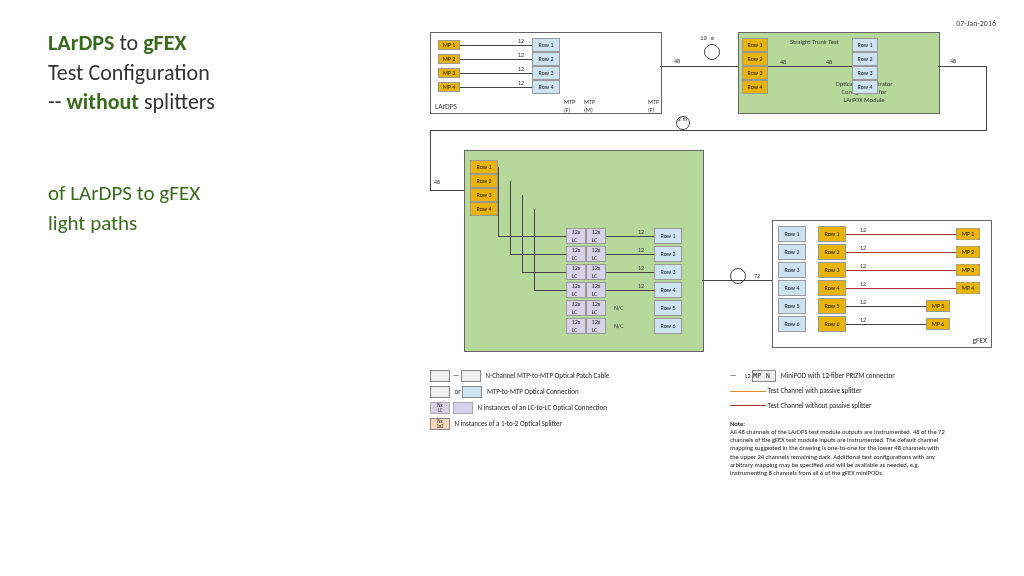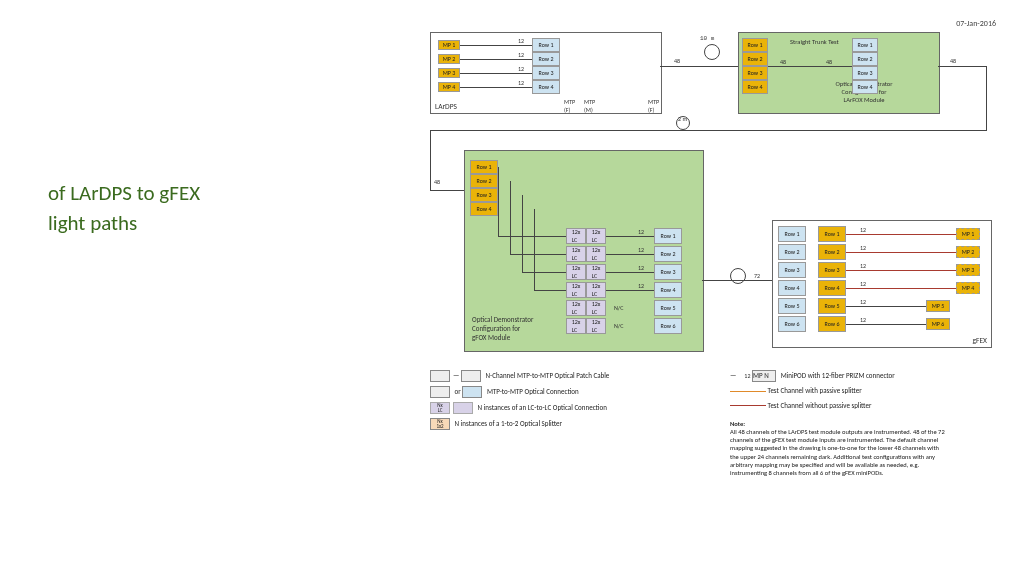--- a/index.html
+++ b/index.html
@@ -120,20 +120,25 @@
   .note b { font-weight:700; }
 
   .wire { position:absolute; background:#444; }
   .wire.r { background:#a83a2f; }
 </style>
 </head>
 <body>
 
 <div class="slide">
 
+  <div class="title">
+    <span class="g">LArDPS</span><span class="k"> to </span><span class="g">gFEX</span><br>
+    <span class="k">Test Configuration</span><br>
+    <span class="k">-- </span><span class="g" style="font-weight:700">without</span><span class="k"> splitters</span>
+  </div>
 
   <div class="subtitle">
     <br>
     <span>of LArDPS to gFEX</span><br>
     <span>light paths</span>
   </div>
 
   <div class="diagram">
     <div class="date">07-Jan-2016</div>
 
@@ -197,23 +202,20 @@
 
     <div class="wire" style="left:566px; top:46px; width:1px; height:64px;"></div>
     <div class="wire" style="left:10px; top:110px; width:557px; height:1px;"></div>
     <div class="wire" style="left:10px; top:110px; width:1px; height:60px;"></div>
     <div class="wire" style="left:10px; top:170px; width:34px; height:1px;"></div>
     <div style="position:absolute; left:256px; top:96px; width:12px; height:12px; border:1px solid #444; border-radius:50%;"></div>
     <div class="tiny" style="left:258px; top:95px;text-align:center;">2 m</div>
     <div class="tiny" style="left:14px; top:158px;">48</div>
 
     <div class="gbox" style="left:44px; top:130px; width:238px; height:200px;"></div>
-    <div class="tiny" style="left:52px; top:295px; width:120px; white-space:pre-line; font-size:7px;">Optical Demonstrator
-Configuration for
-gFOX Module</div>
 
     <div class="cell" style="left:50px; top:140px; width:28px; height:14px;">Row 1</div>
     <div class="cell" style="left:50px; top:154px; width:28px; height:14px;">Row 2</div>
     <div class="cell" style="left:50px; top:168px; width:28px; height:14px;">Row 3</div>
     <div class="cell" style="left:50px; top:182px; width:28px; height:14px;">Row 4</div>
 
     <div class="cell" style="left:146px; top:208px; width:20px; height:16px; background:#d8d2e8; white-space:pre-line;">12x
 LC</div>
     <div class="cell" style="left:166px; top:208px; width:20px; height:16px; background:#d8d2e8; white-space:pre-line;">12x
 LC</div>
@@ -313,21 +315,21 @@
     <div class="legend" style="left:10px; top:350px;">
       <div><span class="swatch sw-grey"></span>— <span class="swatch sw-grey"></span> <span>N-Channel MTP-to-MTP Optical Patch Cable</span></div>
       <div style="margin-top:4px;"><span class="swatch sw-grey"></span> or <span class="swatch sw-blue"></span> <span>MTP-to-MTP Optical Connection</span></div>
       <div style="margin-top:4px;"><span class="swatch sw-lav" style="white-space:pre-line; font-size:5px; text-align:center; line-height:1;">Nx
 LC</span><span class="swatch sw-lav"></span> <span>N instances of  an LC-to-LC Optical Connection</span></div>
       <div style="margin-top:4px;"><span class="swatch" style="background:#f7d9b8; font-size:5px; text-align:center; white-space:pre-line; line-height:1;">Nx
 1x2</span> <span>N instances of  a 1-to-2 Optical Splitter</span></div>
     </div>
 
     <div class="legend" style="left:310px; top:350px;">
-      <div>—<span style="display:inline-block;width:8px"></span><span class="tiny" style="position:static; display:inline;">12</span> <span class="swatch sw-grey" style="width:22px;">MP N</span> <span>MiniPOD with 12-fiber PRIZM connector</span></div>
+      <div>—<span style="display:inline-block;width:8px"></span><span class="tiny" style="position:static; display:inline;">12</span> <span class="swatch sw-grey" style="width:22px;font-family:Liberation Mono, monospace;">MP N</span> <span>MiniPOD with 12-fiber PRIZM connector</span></div>
       <div style="margin-top:4px;"><span style="display:inline-block;width:36px;border-top:1px solid #e08a2a;vertical-align:middle;"></span> <span>Test Channel with passive splitter</span></div>
       <div style="margin-top:4px;"><span style="display:inline-block;width:36px;border-top:1px solid #a83a2f;vertical-align:middle;"></span> <span>Test Channel without passive splitter</span></div>
     </div>
 
     <div class="note" style="left:310px; top:400px;">
       <b>Note:</b><br>
       <span>All 48 channels of the LArDPS test module outputs are instrumented. 48 of the 72 channels of the gFEX test module inputs are instrumented. The default channel mapping suggested in the drawing is one-to-one for the lower 48 channels with the upper 24 channels remaining dark. Additional test configurations with any arbitrary mapping may be specified and will be available as needed, e.g. instrumenting 8 channels from all 6 of the gFEX miniPODs.</span>
     </div>
   </div>
 

